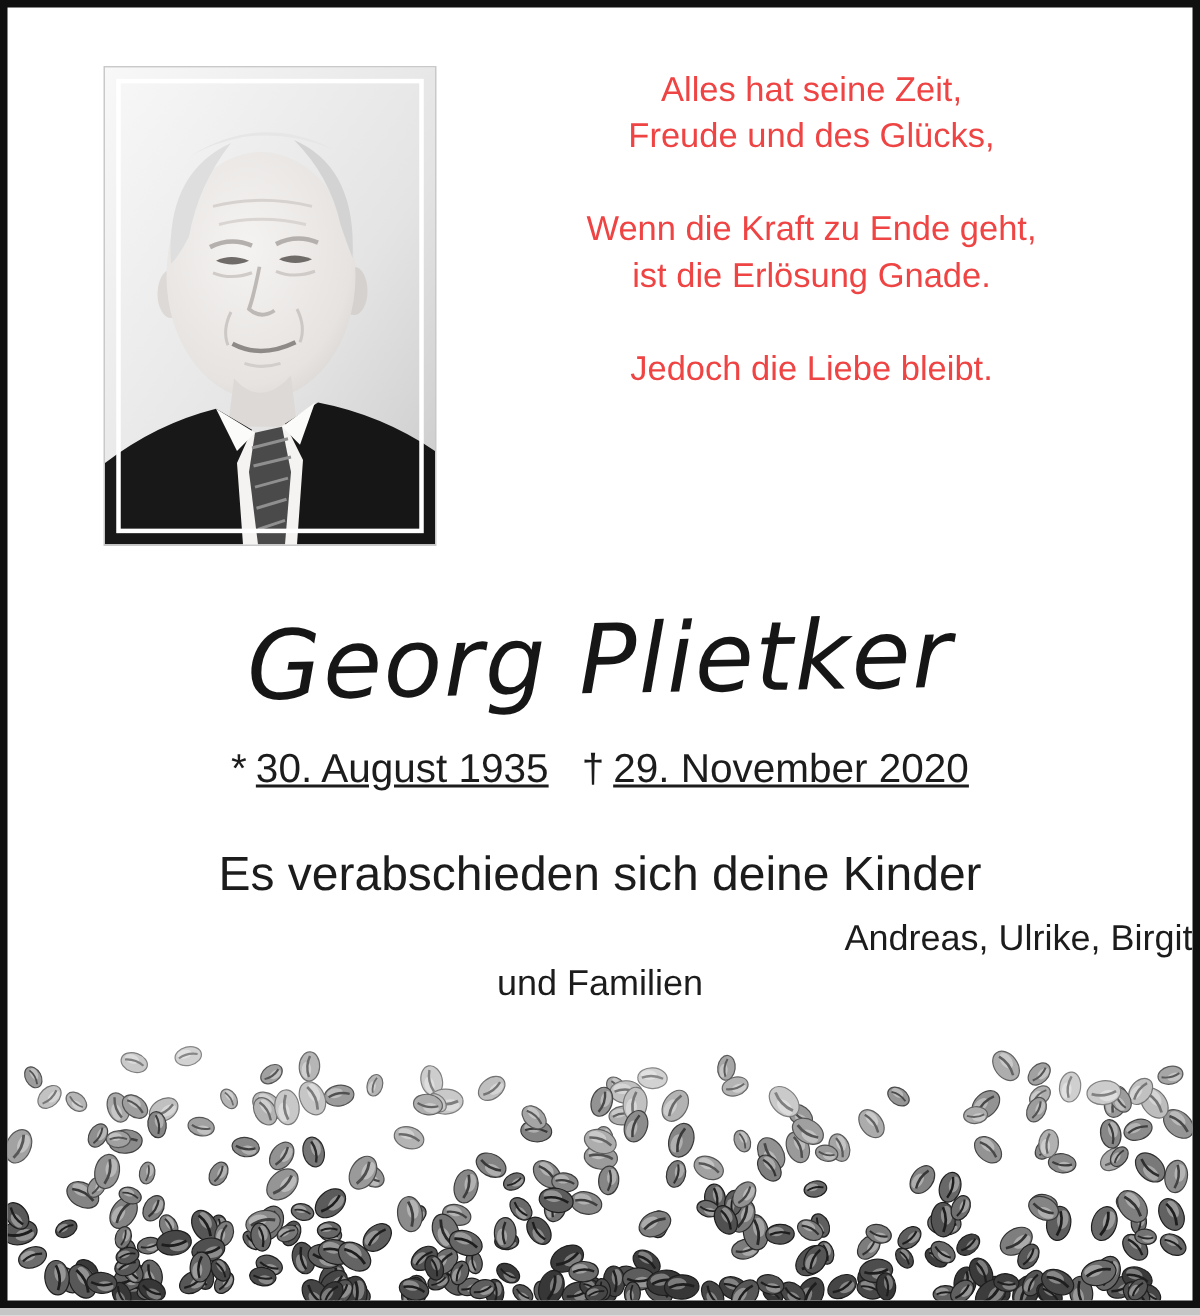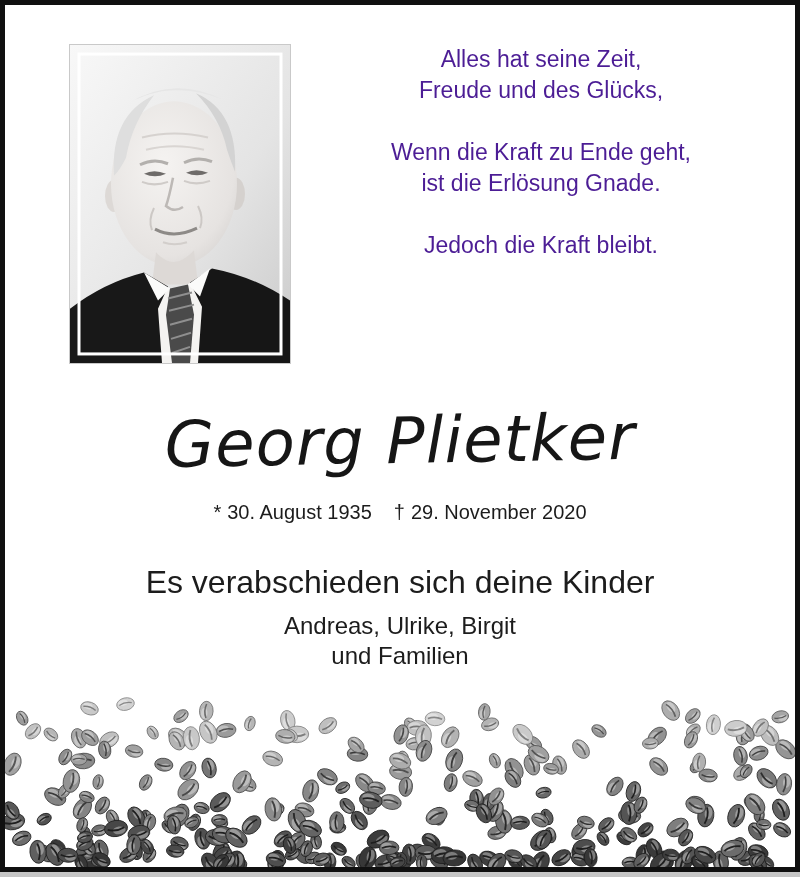--- a/index.html
+++ b/index.html
@@ -20,41 +20,41 @@
   .photo {
     position: absolute; left: 65px; top: 40px;
     width: 220px; height: 318px;
     outline: 1px solid #c9c9c9;
   }
   .photo svg { display: block; width: 100%; height: 100%; }
   .poem {
     position: absolute; left: 330px; top: 39px; width: 412px;
     text-align: center;
     font-size: 23px; line-height: 31px;
-    color: #4c1d95;
+    color: #ef4444;
   }
   .poem .poem-line { min-height: 31px; }
   .center-block {
     position: absolute; left: 0; top: 388px; width: 790px;
     text-align: center; color: #1c1c1c;
   }
   .profession { font-size: 26px; line-height: 34px; letter-spacing: 0.5px; }
   .name {
     font-family: "DejaVu Sans", sans-serif;
     font-style: italic;
     font-size: 64px; line-height: 96px;
     letter-spacing: 1px;
     transform: rotate(-1deg);
     color: #161616;
   }
-  .dates { margin-top: 8px; font-size: 20px; line-height: 30px; }
+  .dates { margin-top: 8px; font-size: 27px; line-height: 30px; text-decoration: underline; }
   .dates .date-sep { display: inline-block; width: 22px; }
   .dates .sym { display: inline-block; margin-right: 6px; }
   .farewell { margin-top: 40px; font-size: 32px; line-height: 30px; }
-  .children { margin-top: 14px; font-size: 24px; line-height: 30px; }
+  .children { margin-top: 14px; font-size: 24px; line-height: 30px; text-align: right; }
   .families { font-size: 24px; line-height: 30px; }
   .beans {
     position: absolute; left: 0; bottom: 0;
     width: 790px; height: 172px;
   }
   .beans svg { display: block; width: 100%; height: 100%; }
 </style>
 </head>
 <body>
 
@@ -122,21 +122,21 @@
       </svg>
     </div>
 
     <div class="poem">
         <div class="poem-line">Alles hat seine Zeit,</div>
         <div class="poem-line">Freude und des Glücks,</div>
         <div class="poem-line">&nbsp;</div>
         <div class="poem-line">Wenn die Kraft zu Ende geht,</div>
         <div class="poem-line">ist die Erlösung Gnade.</div>
         <div class="poem-line">&nbsp;</div>
-        <div class="poem-line">Jedoch die Kraft bleibt.</div>
+        <div class="poem-line">Jedoch die Liebe bleibt.</div>
       </div>
 
     <div class="center-block">
       <div class="name">Georg Plietker</div>
       <div class="dates">
         <span class="sym">*</span><span>30. August 1935</span><span class="date-sep"></span><span class="sym">†</span><span>29. November 2020</span>
       </div>
       <div class="farewell">Es verabschieden sich deine Kinder</div>
       <div class="children">Andreas, Ulrike, Birgit</div>
       <div class="families">und Familien</div>

